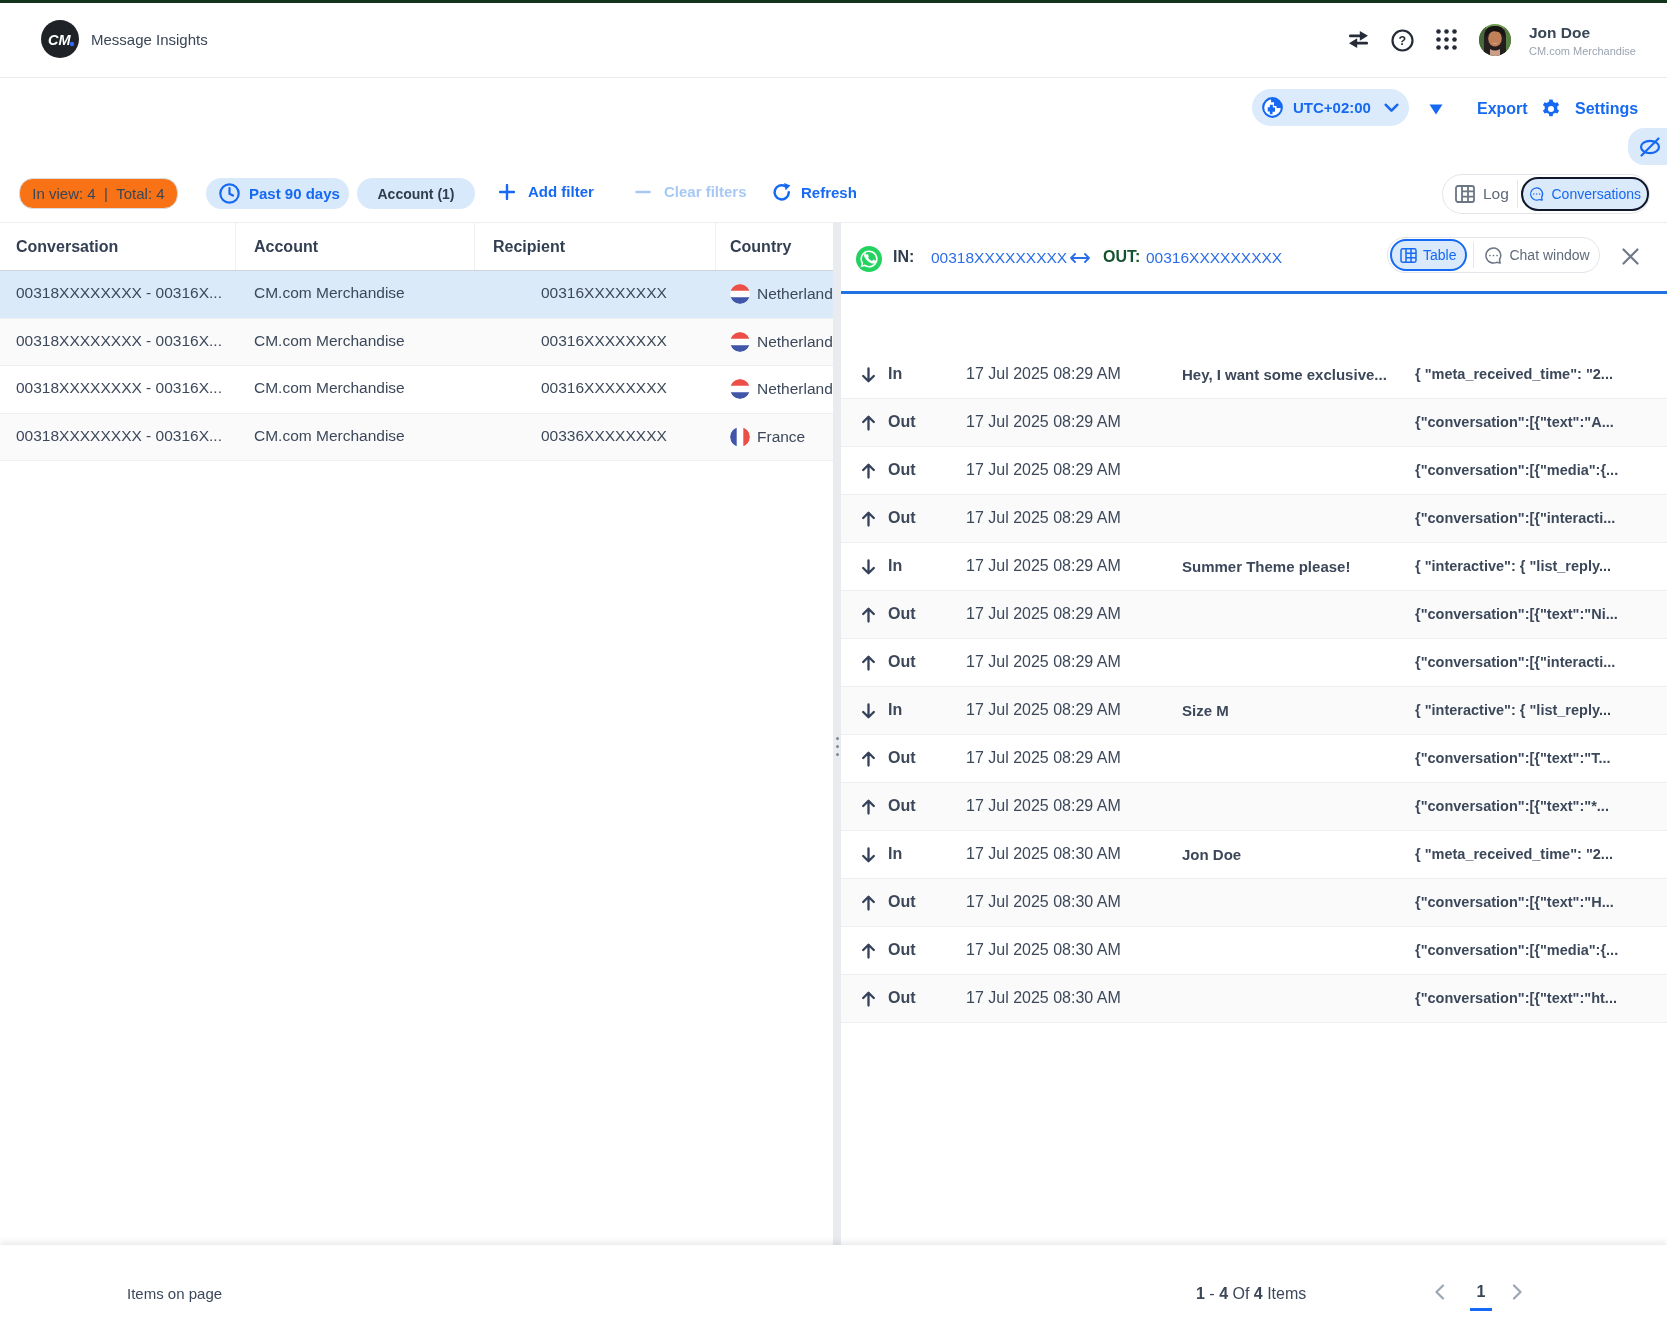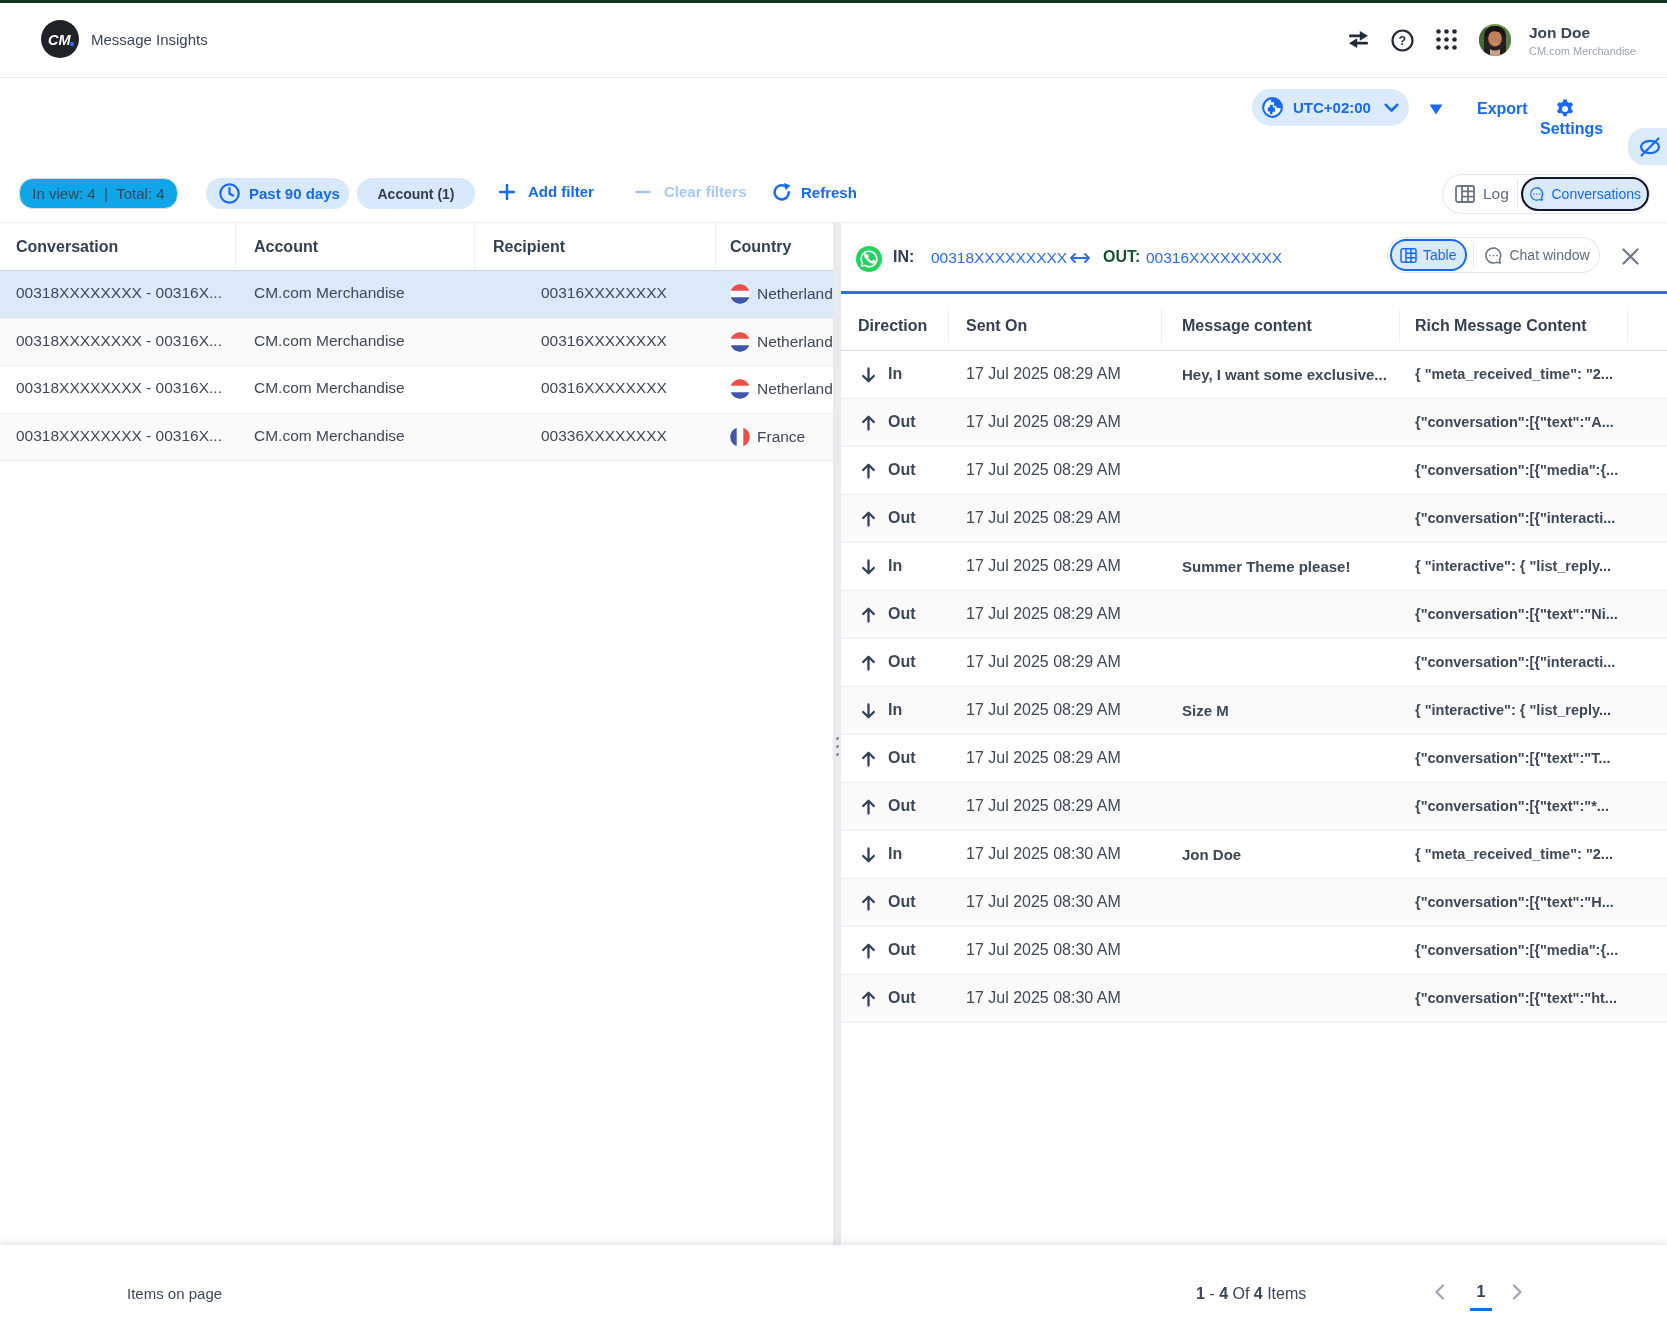--- a/index.html
+++ b/index.html
@@ -21,28 +21,28 @@
 
   
   #aboutcard { left:24px; top:91px; width:228px; height:46px; background:#fdfdfd;
      border-radius:8px; box-shadow:0 1px 4px rgba(30,40,60,.12); border-left:4px solid #1669f2;
      display:flex; align-items:center; }
   #aboutcard .lbl { margin-left:28px; font-size:16px; font-weight:bold; color:#28303e; white-space:nowrap; }
 
   #utcpill { left:1252px; top:89px; width:157px; height:37px; background:#dcebfc; border-radius:19px;
      display:flex; align-items:center; color:#1669f2; font-weight:bold; font-size:15px; }
   #exportbtn { left:1429px; top:100px; display:flex; align-items:center; color:#1669f2; font-weight:bold; font-size:16px;gap:20px; }
-  #settingsbtn { left:1540px; top:98px; display:flex; align-items:center; color:#1669f2; font-weight:bold; font-size:16px;flex-direction:column; }
+  #settingsbtn { left:1540px; top:98px; display:flex; align-items:center; color:#1669f2; font-weight:bold; font-size:16px; }
 
   #eyebtn { left:1628px; top:128px; width:50px; height:37px; background:#dbeafb; border-radius:16px 0 0 16px;
      display:flex; align-items:center; }
 
   
   .pill { position:absolute; top:178px; height:31px; border-radius:16px; display:flex; align-items:center; font-size:15px; }
-  #inview { left:19px; width:159px; background:#0ea5e9; border:1px solid #d8dce1; border-radius:14px; color:#394656; justify-content:center; }
+  #inview { left:19px; width:159px; background:#f97316; border:1px solid #d8dce1; border-radius:14px; color:#394656; justify-content:center; }
   #past90 { left:206px; width:143px; background:#d9e9fc; color:#1669f2; font-weight:bold; font-size:15px; }
   #account1 { left:357px; width:118px; background:#d9e9fc; color:#313d4f; font-weight:bold; font-size:14px; justify-content:center; }
   #addfilter { left:499px; top:183px; display:flex; align-items:center; color:#1669f2; font-weight:bold; font-size:15px; }
   #clearfilters { left:635px; top:183px; display:flex; align-items:center; color:#a7c8f5; font-weight:bold; font-size:15px; }
   #refreshbtn { left:772px; top:183px; display:flex; align-items:center; color:#1669f2; font-weight:bold; font-size:15px; }
 
   #logconv { left:1442px; top:174px; width:208px; height:40px; background:#fff; border:1px solid #e2e5e9;
      border-radius:20px; display:flex; align-items:center; }
   #logseg { display:flex; align-items:center; color:#5f6b7a; font-size:15.5px; margin-left:12px; white-space:nowrap; }
   #logconv .divider { width:1px; height:28px; background:#e4e7eb; margin-left:8px; }
@@ -318,30 +318,20 @@
             <circle cx="16.5" cy="12" r="1.1" fill="#6b7583" stroke="none"></circle>
           </svg>
           <span>Chat window</span>
         </div>
       </div>
       <svg style="position:absolute; left:781px; top:25px" width="17" height="17" viewBox="0 0 17 17" fill="none" stroke="#707a88" stroke-width="2.2" stroke-linecap="round">
           <path d="M1.5 1.5 L15.5 15.5 M15.5 1.5 L1.5 15.5"></path>
         </svg>
     </div>
     <div id="blueline"></div>
-    <div id="rthead">
-      <span class="hlabel" style="left:17px">Direction</span>
-      <span class="hlabel" style="left:125px">Sent On</span>
-      <span class="hlabel" style="left:341px">Message content</span>
-      <span class="hlabel" style="left:574px">Rich Message Content</span>
-      <div class="vsep2" style="left:107px"></div>
-      <div class="vsep2" style="left:320px"></div>
-      <div class="vsep2" style="left:558px"></div>
-      <div class="vsep2" style="left:786px"></div>
-    </div>
     <div id="rrows">
         <div class="rrow" style="top:128px">
           <svg class="darrow" width="13" height="16" viewBox="0 0 13 16" fill="none" stroke="#35415a" stroke-width="2.3" stroke-linecap="round" stroke-linejoin="round">
             <path d="M6.5 1.5 V13.8 M1.2 9 L6.5 14.3 L11.8 9"></path>
           </svg>
           <span class="dir">In</span>
           <span class="sent">17 Jul 2025 08:29 AM</span>
           <span class="msg">Hey, I want some exclusive...</span>
           <span class="rich">{ "meta_received_time": "2...</span>
         </div>

